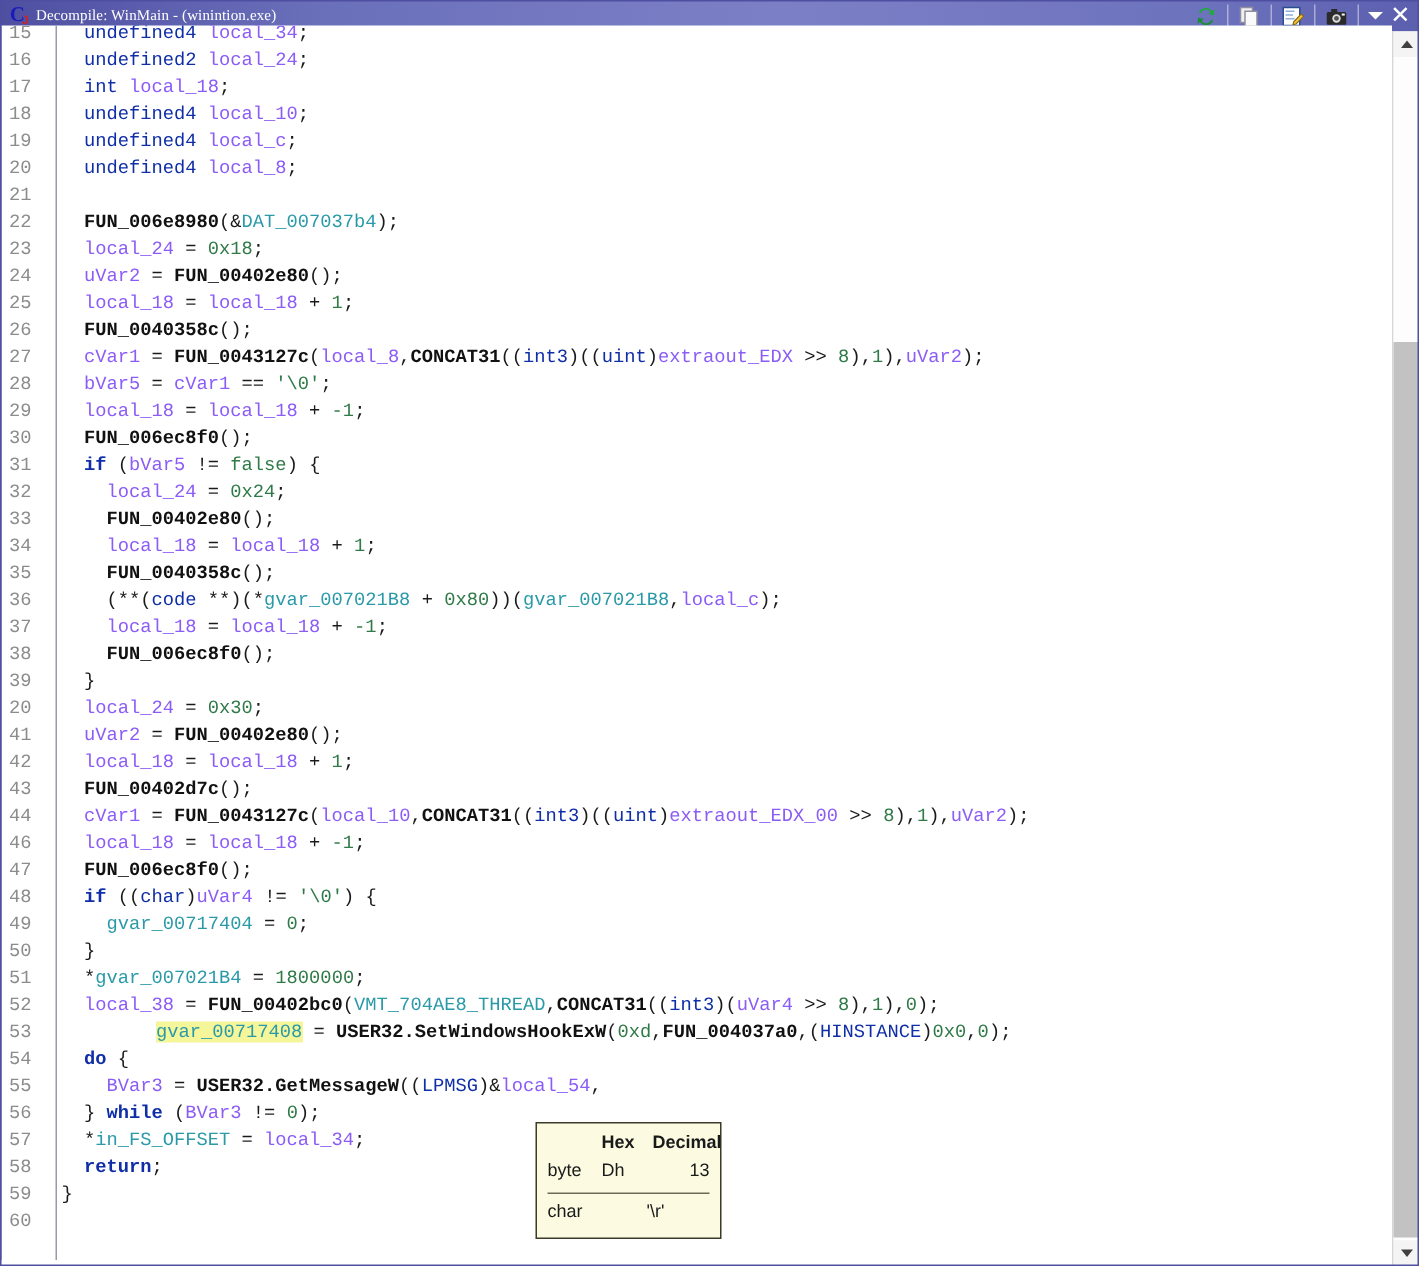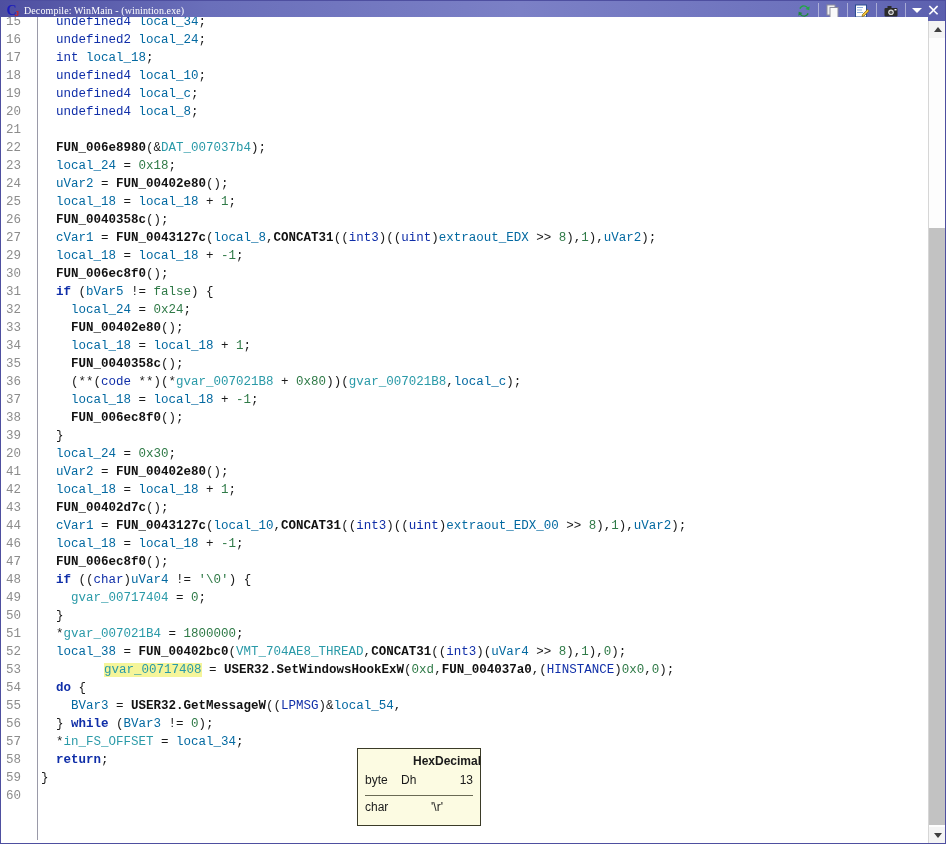--- a/index.html
+++ b/index.html
@@ -141,21 +141,21 @@
   }
   .ltext {
     flex: 1 1 auto;
     padding-left: 9px;
     color: #1a1a1a;
     white-space: pre;
   }
 
   
   .t-type   { color: #0f2ea8; }          
-  .t-var    { color: #0369a1; text-align: center; }          
+  .t-var    { color: #8b5cf6; text-align: center; }          
   .t-fun    { color: #111111; font-weight: 600; }
   .t-dat    { color: #2a9aa8; }          
   .t-gvar   { color: #2a9aa8; }
   .t-num    { color: #2f7a47; }          
   .t-str    { color: #2f7a47; }
   .t-kw     { color: #0f2ea8; font-weight: 600; }
   .t-plain  { color: #1a1a1a; }
   .t-api    { color: #111111; font-weight: 600; margin-top: 20px; }
   .hl       { background: #f5f59a; margin-left: 48px; }
 
@@ -175,21 +175,21 @@
   }
   .tt-row {
     display: flex;
     align-items: baseline;
     height: 19px;
   }
   .tt-head { font-weight: bold; }
   .tt-c1 { width: 36px; flex: 0 0 36px; text-align: left; }
   .tt-c2 { width: 34px; flex: 0 0 34px; text-align: left; }
   .tt-c3 { flex: 1 1 auto; text-align: right; }
-  .tt-head .tt-c2 { text-align: right; }
+  .tt-head .tt-c2 { text-align: left; }
   .tt-head .tt-c3 { text-align: right; }
   .tt-rule {
     height: 1px;
     background: #6a6a55;
     margin: 3px 0 4px 0;
   }
   .tt-charrow .tt-c2 { flex: 1 1 auto; text-align: center; }
 
   
   .vscroll {
@@ -307,20 +307,21 @@
         <div class="line"><span class="lno">18</span><span class="ltext">  <span class="t-type">undefined4</span><span class="t-plain"> </span><span class="t-var">local_10</span><span class="t-plain">;</span></span></div>
         <div class="line"><span class="lno">19</span><span class="ltext">  <span class="t-type">undefined4</span><span class="t-plain"> </span><span class="t-var">local_c</span><span class="t-plain">;</span></span></div>
         <div class="line"><span class="lno">20</span><span class="ltext">  <span class="t-type">undefined4</span><span class="t-plain"> </span><span class="t-var">local_8</span><span class="t-plain">;</span></span></div>
         <div class="line"><span class="lno">21</span><span class="ltext"></span></div>
         <div class="line"><span class="lno">22</span><span class="ltext">  <span class="t-fun">FUN_006e8980</span><span class="t-plain">(&amp;</span><span class="t-dat">DAT_007037b4</span><span class="t-plain">);</span></span></div>
         <div class="line"><span class="lno">23</span><span class="ltext">  <span class="t-var">local_24</span><span class="t-plain"> = </span><span class="t-num">0x18</span><span class="t-plain">;</span></span></div>
         <div class="line"><span class="lno">24</span><span class="ltext">  <span class="t-var">uVar2</span><span class="t-plain"> = </span><span class="t-fun">FUN_00402e80</span><span class="t-plain">();</span></span></div>
         <div class="line"><span class="lno">25</span><span class="ltext">  <span class="t-var">local_18</span><span class="t-plain"> = </span><span class="t-var">local_18</span><span class="t-plain"> + </span><span class="t-num">1</span><span class="t-plain">;</span></span></div>
         <div class="line"><span class="lno">26</span><span class="ltext">  <span class="t-fun">FUN_0040358c</span><span class="t-plain">();</span></span></div>
         <div class="line"><span class="lno">27</span><span class="ltext">  <span class="t-var">cVar1</span><span class="t-plain"> = </span><span class="t-fun">FUN_0043127c</span><span class="t-plain">(</span><span class="t-var">local_8</span><span class="t-plain">,</span><span class="t-fun">CONCAT31</span><span class="t-plain">((</span><span class="t-type">int3</span><span class="t-plain">)((</span><span class="t-type">uint</span><span class="t-plain">)</span><span class="t-var">extraout_EDX</span><span class="t-plain"> &gt;&gt; </span><span class="t-num">8</span><span class="t-plain">),</span><span class="t-num">1</span><span class="t-plain">),</span><span class="t-var">uVar2</span><span class="t-plain">);</span></span></div>
+        <div class="line"><span class="lno">28</span><span class="ltext">  <span class="t-var">bVar5</span><span class="t-plain"> = </span><span class="t-var">cVar1</span><span class="t-plain"> == </span><span class="t-str">'\0'</span><span class="t-plain">;</span></span></div>
         <div class="line"><span class="lno">29</span><span class="ltext">  <span class="t-var">local_18</span><span class="t-plain"> = </span><span class="t-var">local_18</span><span class="t-plain"> + </span><span class="t-num">-1</span><span class="t-plain">;</span></span></div>
         <div class="line"><span class="lno">30</span><span class="ltext">  <span class="t-fun">FUN_006ec8f0</span><span class="t-plain">();</span></span></div>
         <div class="line"><span class="lno">31</span><span class="ltext">  <span class="t-kw">if</span><span class="t-plain"> (</span><span class="t-var">bVar5</span><span class="t-plain"> != </span><span class="t-num">false</span><span class="t-plain">) {</span></span></div>
         <div class="line"><span class="lno">32</span><span class="ltext">    <span class="t-var">local_24</span><span class="t-plain"> = </span><span class="t-num">0x24</span><span class="t-plain">;</span></span></div>
         <div class="line"><span class="lno">33</span><span class="ltext">    <span class="t-fun">FUN_00402e80</span><span class="t-plain">();</span></span></div>
         <div class="line"><span class="lno">34</span><span class="ltext">    <span class="t-var">local_18</span><span class="t-plain"> = </span><span class="t-var">local_18</span><span class="t-plain"> + </span><span class="t-num">1</span><span class="t-plain">;</span></span></div>
         <div class="line"><span class="lno">35</span><span class="ltext">    <span class="t-fun">FUN_0040358c</span><span class="t-plain">();</span></span></div>
         <div class="line"><span class="lno">36</span><span class="ltext">    <span class="t-plain">(**(</span><span class="t-type">code</span><span class="t-plain"> **)(*</span><span class="t-gvar">gvar_007021B8</span><span class="t-plain"> + </span><span class="t-num">0x80</span><span class="t-plain">))(</span><span class="t-gvar">gvar_007021B8</span><span class="t-plain">,</span><span class="t-var">local_c</span><span class="t-plain">);</span></span></div>
         <div class="line"><span class="lno">37</span><span class="ltext">    <span class="t-var">local_18</span><span class="t-plain"> = </span><span class="t-var">local_18</span><span class="t-plain"> + </span><span class="t-num">-1</span><span class="t-plain">;</span></span></div>
         <div class="line"><span class="lno">38</span><span class="ltext">    <span class="t-fun">FUN_006ec8f0</span><span class="t-plain">();</span></span></div>

